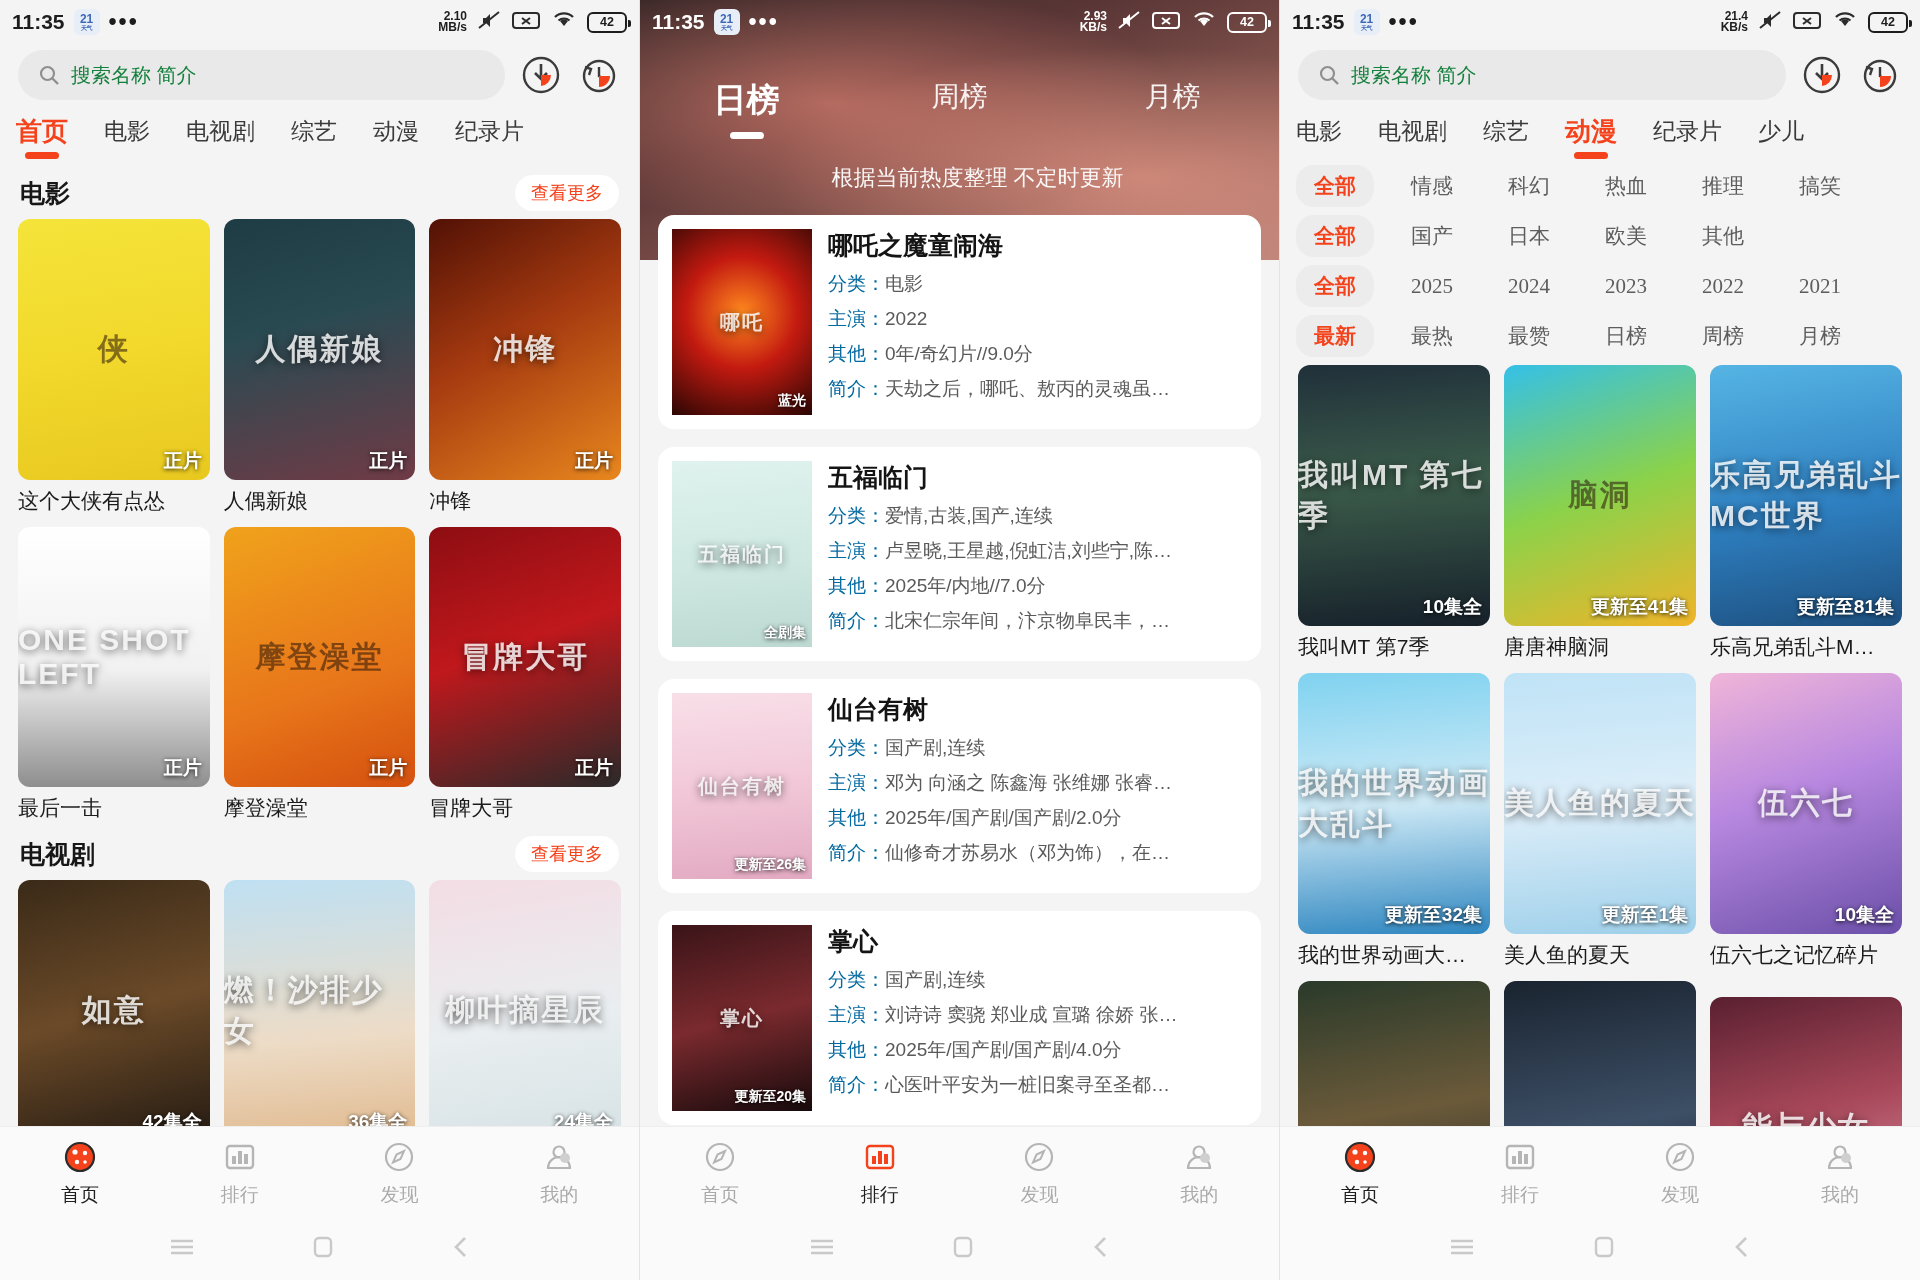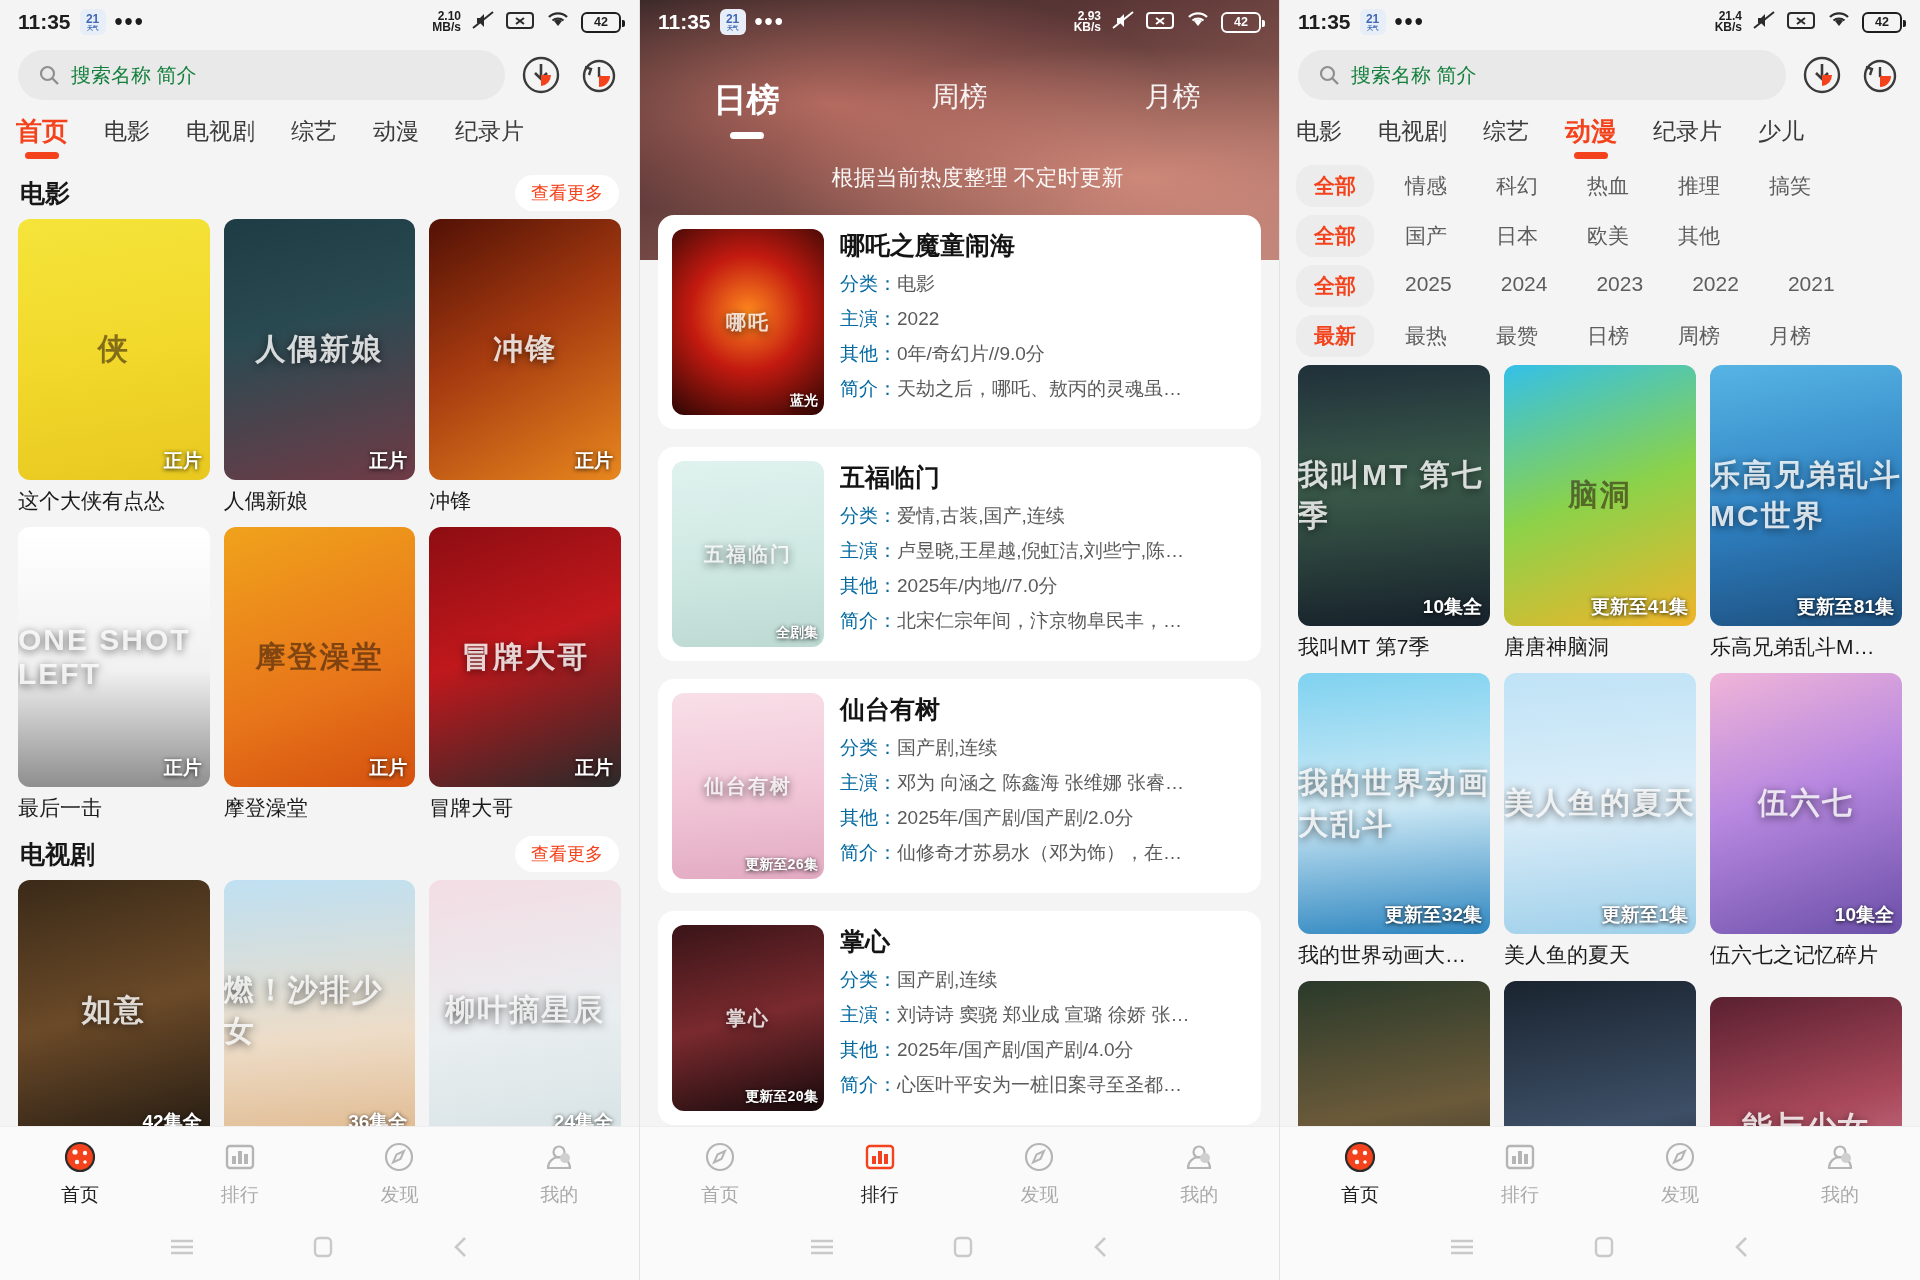--- a/index.html
+++ b/index.html
@@ -8,21 +8,21 @@
     font-family: "Liberation Sans", "DejaVu Sans", sans-serif;
     background: #ffffff; overflow: hidden;
   }
   .screens { display: flex; width: 1920px; height: 1280px; }
   .panel { width: 640px; height: 1280px; position: relative; overflow: hidden;
            background: #f4f4f4; border-right: 1px solid #e3e3e3; }
   .panel:last-child { border-right: none; }
 
   
   .statusbar { height: 44px; display: flex; align-items: center;
-               padding: 0 18px; font-size: 21px; font-weight: 600; color: #1d1d1d; }
+               padding: 0 12px; font-size: 21px; font-weight: 600; color: #1d1d1d; }
   .statusbar.light { color: #ffffff; }
   .sb-left { display: flex; align-items: center; gap: 9px; }
   .sb-right { margin-left: auto; display: flex; align-items: center; gap: 9px; }
   .sb-badge { display: inline-flex; flex-direction: column; align-items: center; justify-content: center;
               width: 26px; height: 26px; border-radius: 6px; background: #e8eef7; color: #3f69b8;
               font-size: 12px; font-weight: 700; line-height: 1; }
   .sb-badge small { font-size: 6px; letter-spacing: -0.4px; }
   .sb-dots { letter-spacing: 2px; font-size: 23px; line-height: 12px; }
   .sb-net { font-size: 12px; font-weight: 700; line-height: 11px; text-align: right; }
   .batt { width: 40px; height: 21px; border: 2.4px solid currentColor; border-radius: 6px;
@@ -82,34 +82,34 @@
   .rank-tabs { position: relative; display: flex; padding: 34px 0 0; }
   .rank-tabs .rt { flex: 1; text-align: center; color: #fff; font-size: 28px; opacity: .92; position: relative; }
   .rank-tabs .rt.active { font-size: 33px; font-weight: 700; opacity: 1; }
   .rank-tabs .rt.active:after { content:""; position:absolute; left:50%; transform:translateX(-50%);
         bottom: -16px; width: 34px; height: 7px; border-radius:4px; background:#fff; }
   .rank-sub { position: relative; text-align: center; color: #fff; font-size: 22px;
               margin-top: 40px; opacity: .95; padding-left: 36px; }
   .rank-list { position: relative; margin-top: 22px; padding: 0 18px; }
   .rank-card { background: #fff; border-radius: 16px; padding: 14px; display: flex; gap: 16px;
                margin-bottom: 18px; }
-  .rank-pos { width: 152px; height: 186px; border-radius: 12px; flex: none; position: relative;
-              overflow: hidden; background: #bbb; font-family: Liberation Mono, monospace; }
+  .rank-pos { width: 140px; height: 186px; border-radius: 0; flex: none; position: relative;
+              overflow: hidden; background: #bbb; }
   .rank-pos .tag { position: absolute; right: 6px; bottom: 5px; color:#fff; font-size: 14px;
                    font-weight: 700; text-shadow: 0 1px 4px rgba(0,0,0,.85); }
   .rank-info { flex: 1; min-width: 0; }
   .rank-title { font-size: 25px; font-weight: 700; color: #141414; margin-bottom: 9px; }
   .rank-line { font-size: 19px; color: #5a5a5a; margin-bottom: 9px;
                white-space: nowrap; overflow: hidden; text-overflow: ellipsis; }
   .rank-line .k { color: #0369a1; }
 
   
   .filters { padding: 4px 16px 0; }
-  .frow { display: flex; align-items: flex-start; gap: 13px; font-size: 21px; color: #5d5d5d;
-          white-space: nowrap; overflow: hidden; margin-bottom: 8px; }
+  .frow { display: flex; align-items: center; gap: 19px; font-size: 21px; color: #5d5d5d;
+          white-space: nowrap; overflow: hidden; margin-bottom: 8px; font-family: Liberation Serif, serif; }
   .frow .chip { padding: 7px 18px; border-radius: 18px; }
   .frow .chip.active { background: #ececec; color: #f4431c; font-weight: 700; }
 
   
   .bg1 { background: linear-gradient(170deg,#f5e43a 0%,#f2d92c 50%,#e8c81f 100%); }
   .bg2 { background: linear-gradient(165deg,#1d3c44 0%,#2a4a52 40%,#6f3b46 100%); }
   .bg3 { background: linear-gradient(150deg,#521105 0%,#a53a10 45%,#e8871e 100%); }
   .bg4 { background: linear-gradient(180deg,#ffffff 0%,#f1f1f1 55%,#8e8e8e 100%); }
   .bg5 { background: linear-gradient(160deg,#f0a21c 0%,#e8761a 60%,#d4500f 100%); }
   .bg6 { background: linear-gradient(160deg,#8d0d12 0%,#c0181c 45%,#2a2a2a 100%); }

